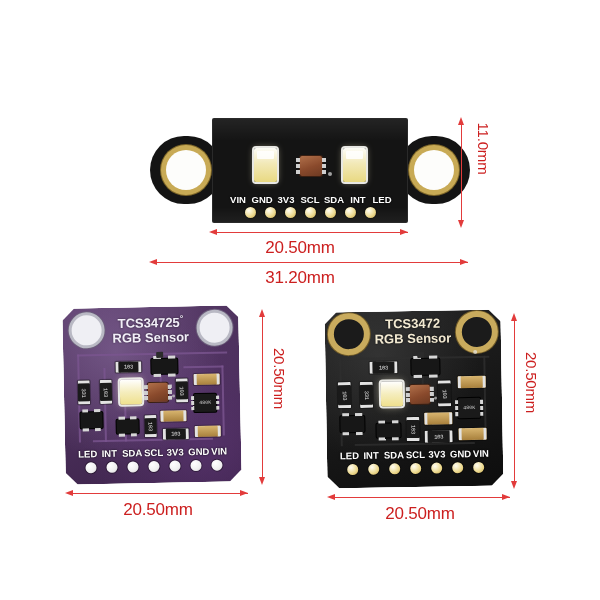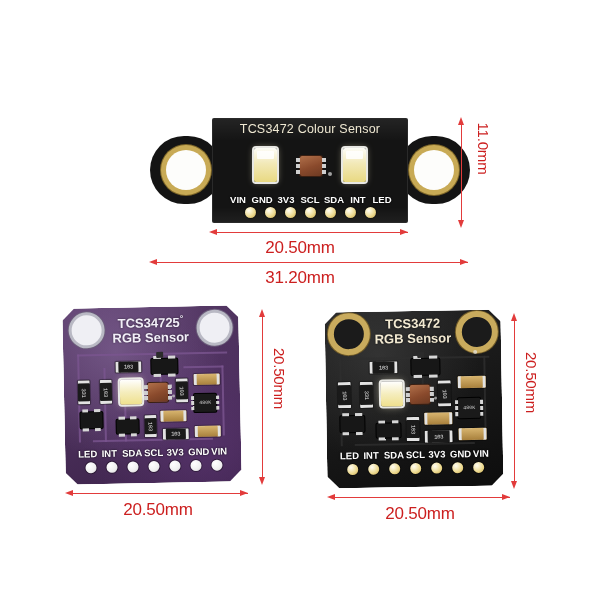--- a/index.html
+++ b/index.html
@@ -197,21 +197,20 @@
   <div class="board" id="board-top">
 
     <div class="top-wing left">
       <div class="wing-hole"></div>
     </div>
     <div class="top-wing right">
       <div class="wing-hole"></div>
     </div>
 
     <div class="top-body">
-      <div class="top-title">TCS3472 Colour Sensor</div>
 
       <div class="top-comp-row">
         <div class="led-white" style="left:42px;top:2px;"></div>
         <div class="sensor-chip" style="left:88px;top:10px;"></div>
         <div class="vias" style="left:116px;top:26px;width:4px;height:4px;background:#ddd;"></div>
         <div class="led-white" style="left:131px;top:2px;"></div>
       </div>
 
       <div class="pin-row" id="top-pin-labels" style="top:76px;gap:3px;">
           <div class="pin-label" style="width: 21px;">VIN</div>

